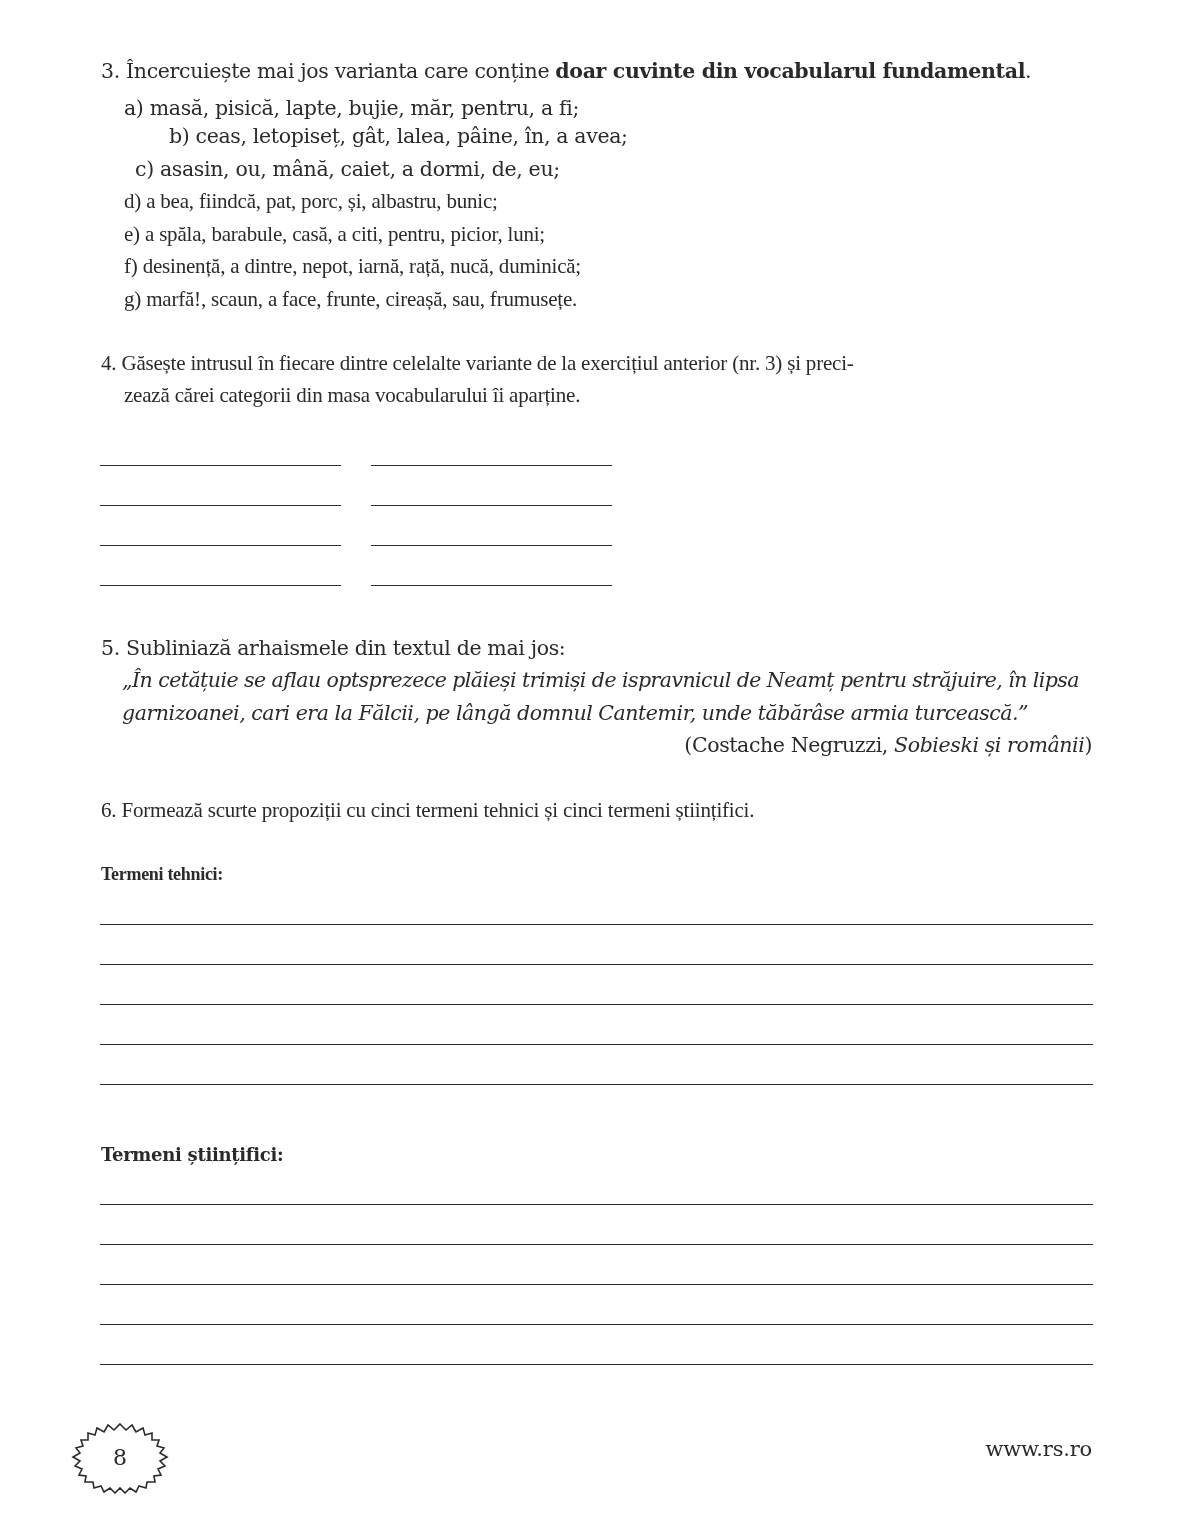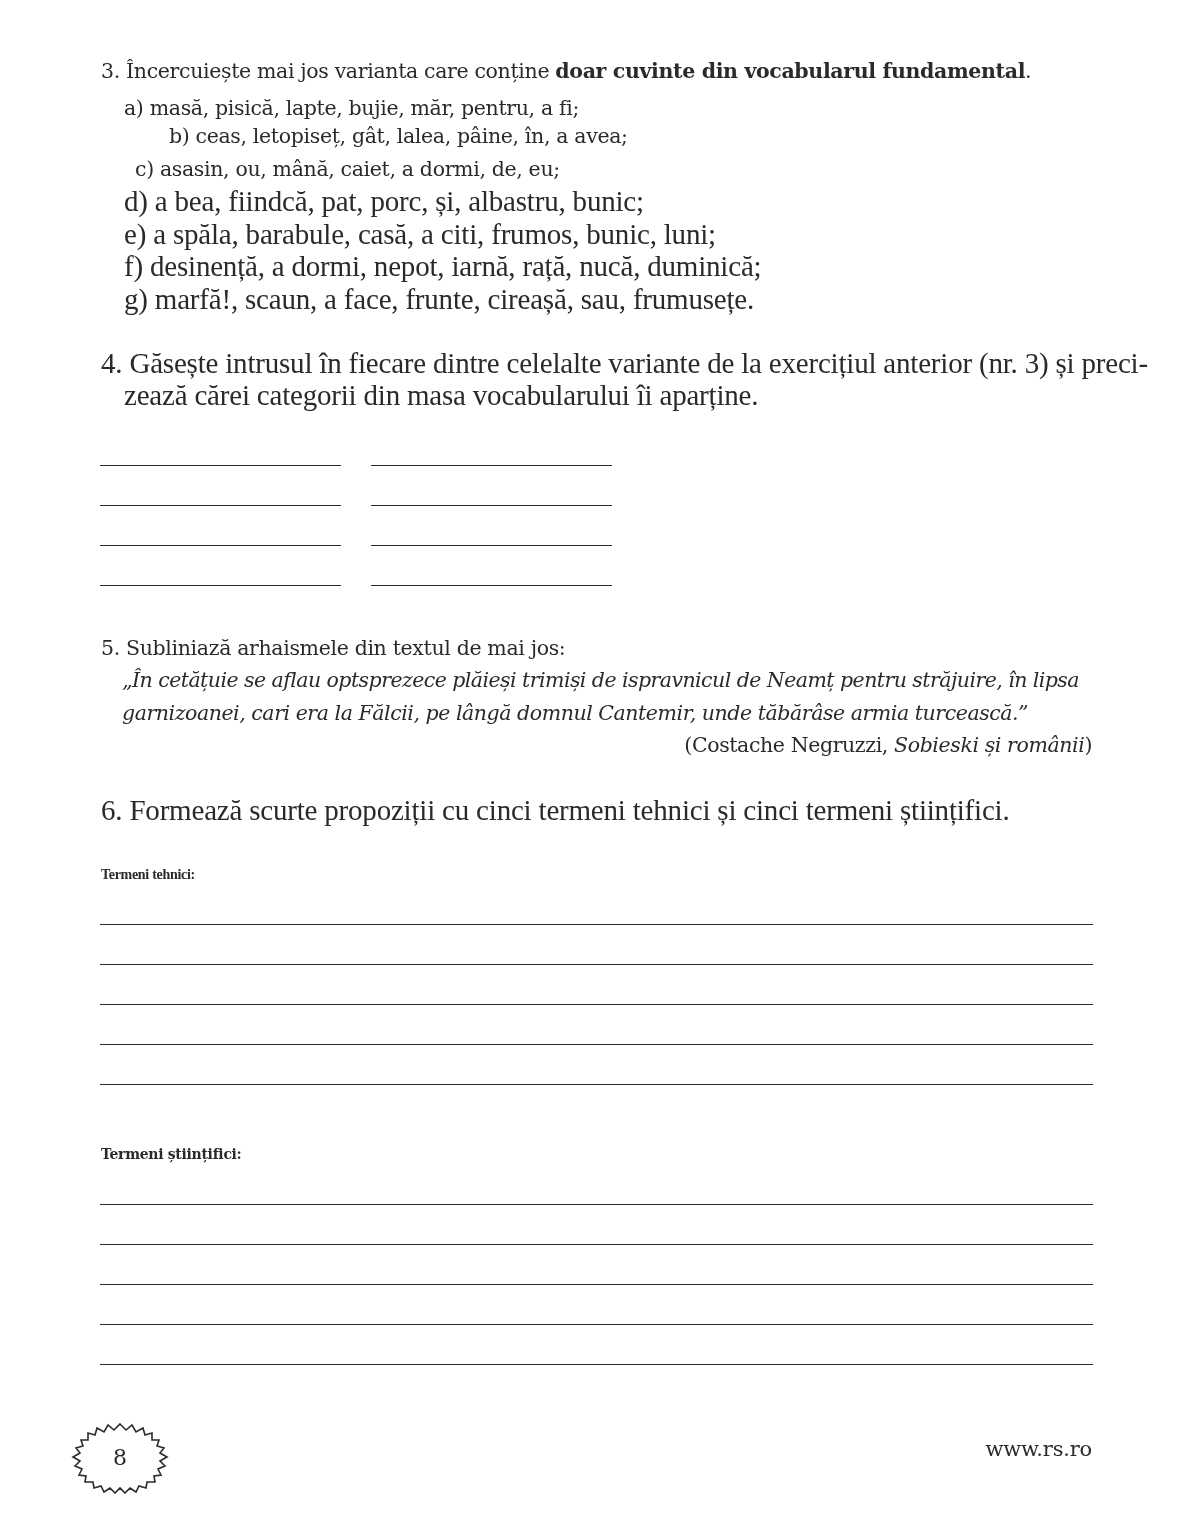--- a/index.html
+++ b/index.html
@@ -1,38 +1,38 @@
 <!DOCTYPE html>
 <html><head>
   <meta charset="utf-8">
   <style>
     html, body { margin: 0; padding: 0; background: #ffffff; }
     body { width: 1181px; height: 1535px; position: relative; overflow: hidden;
       font-family: "DejaVu Serif", "Liberation Serif", serif; color: #2a2a2a; }
     .abs { position: absolute; }
     .txt { font-size: 20.5px; line-height: 33px; white-space: nowrap; letter-spacing: -0.35px; }
-    .narrow { font-family: "Liberation Serif", serif; font-size: 29px; letter-spacing: -0.2px; }
+    .narrow { font-family: "Liberation Serif", serif; font-size: 21px; letter-spacing: -0.2px; }
     b { font-weight: bold; }
     .it { font-style: italic; }
     .rule { position: absolute; height: 0; border-top: 1.6px solid #2b2b2b; }
-    .heading { font-weight: bold; font-size: 14px; letter-spacing: -0.3px; }
+    .heading { font-weight: bold; font-size: 18px; letter-spacing: -0.3px; }
   </style>
 </head>
 <body>
 
 <div class="abs txt" style="left:101px; top:55px;">
   <span>3.</span>
   <span>Încercuiește mai jos varianta care conține </span><b>doar cuvinte din vocabularul fundamental</b><span>.</span>
 </div>
 <div class="abs txt" style="left:124px; top:92px;">a) masă, pisică, lapte, bujie, măr, pentru, a fi;</div>
 <div class="abs txt" style="left:124px; top:120px;margin-left:45px;">b) ceas, letopiseț, gât, lalea, pâine, în, a avea;</div>
 <div class="abs txt" style="left:124px; top:153px;margin-left:11px;">c) asasin, ou, mână, caiet, a dormi, de, eu;</div>
 <div class="abs txt narrow" style="left:124px; top:185px;">d) a bea, fiindcă, pat, porc, și, albastru, bunic;</div>
-<div class="abs txt narrow" style="left:124px; top:218px;">e) a spăla, barabule, casă, a citi, frumos, bunic, luni;</div>
-<div class="abs txt narrow" style="left:124px; top:250px;">f) desinență, a dormi, nepot, iarnă, rață, nucă, duminică;</div>
+<div class="abs txt narrow" style="left:124px; top:218px;">e) a spăla, barabule, casă, a citi, pentru, picior, luni;</div>
+<div class="abs txt narrow" style="left:124px; top:250px;">f) desinență, a dintre, nepot, iarnă, rață, nucă, duminică;</div>
 <div class="abs txt narrow" style="left:124px; top:283px;">g) marfă!, scaun, a face, frunte, cireașă, sau, frumusețe.</div>
 
 <div class="abs txt narrow" style="left:101px; top:347px;">
   <span>4.</span>
   <span>Găsește intrusul în fiecare dintre celelalte variante de la exercițiul anterior (nr. 3) și preci-</span>
 </div>
 <div class="abs txt narrow" style="left:124px; top:379px;">zează cărei categorii din masa vocabularului îi aparține.</div>
 
 <div class="rule" style="left:100px; width:241px; top:465px;"></div>
 <div class="rule" style="left:371px; width:241px; top:465px;"></div>

